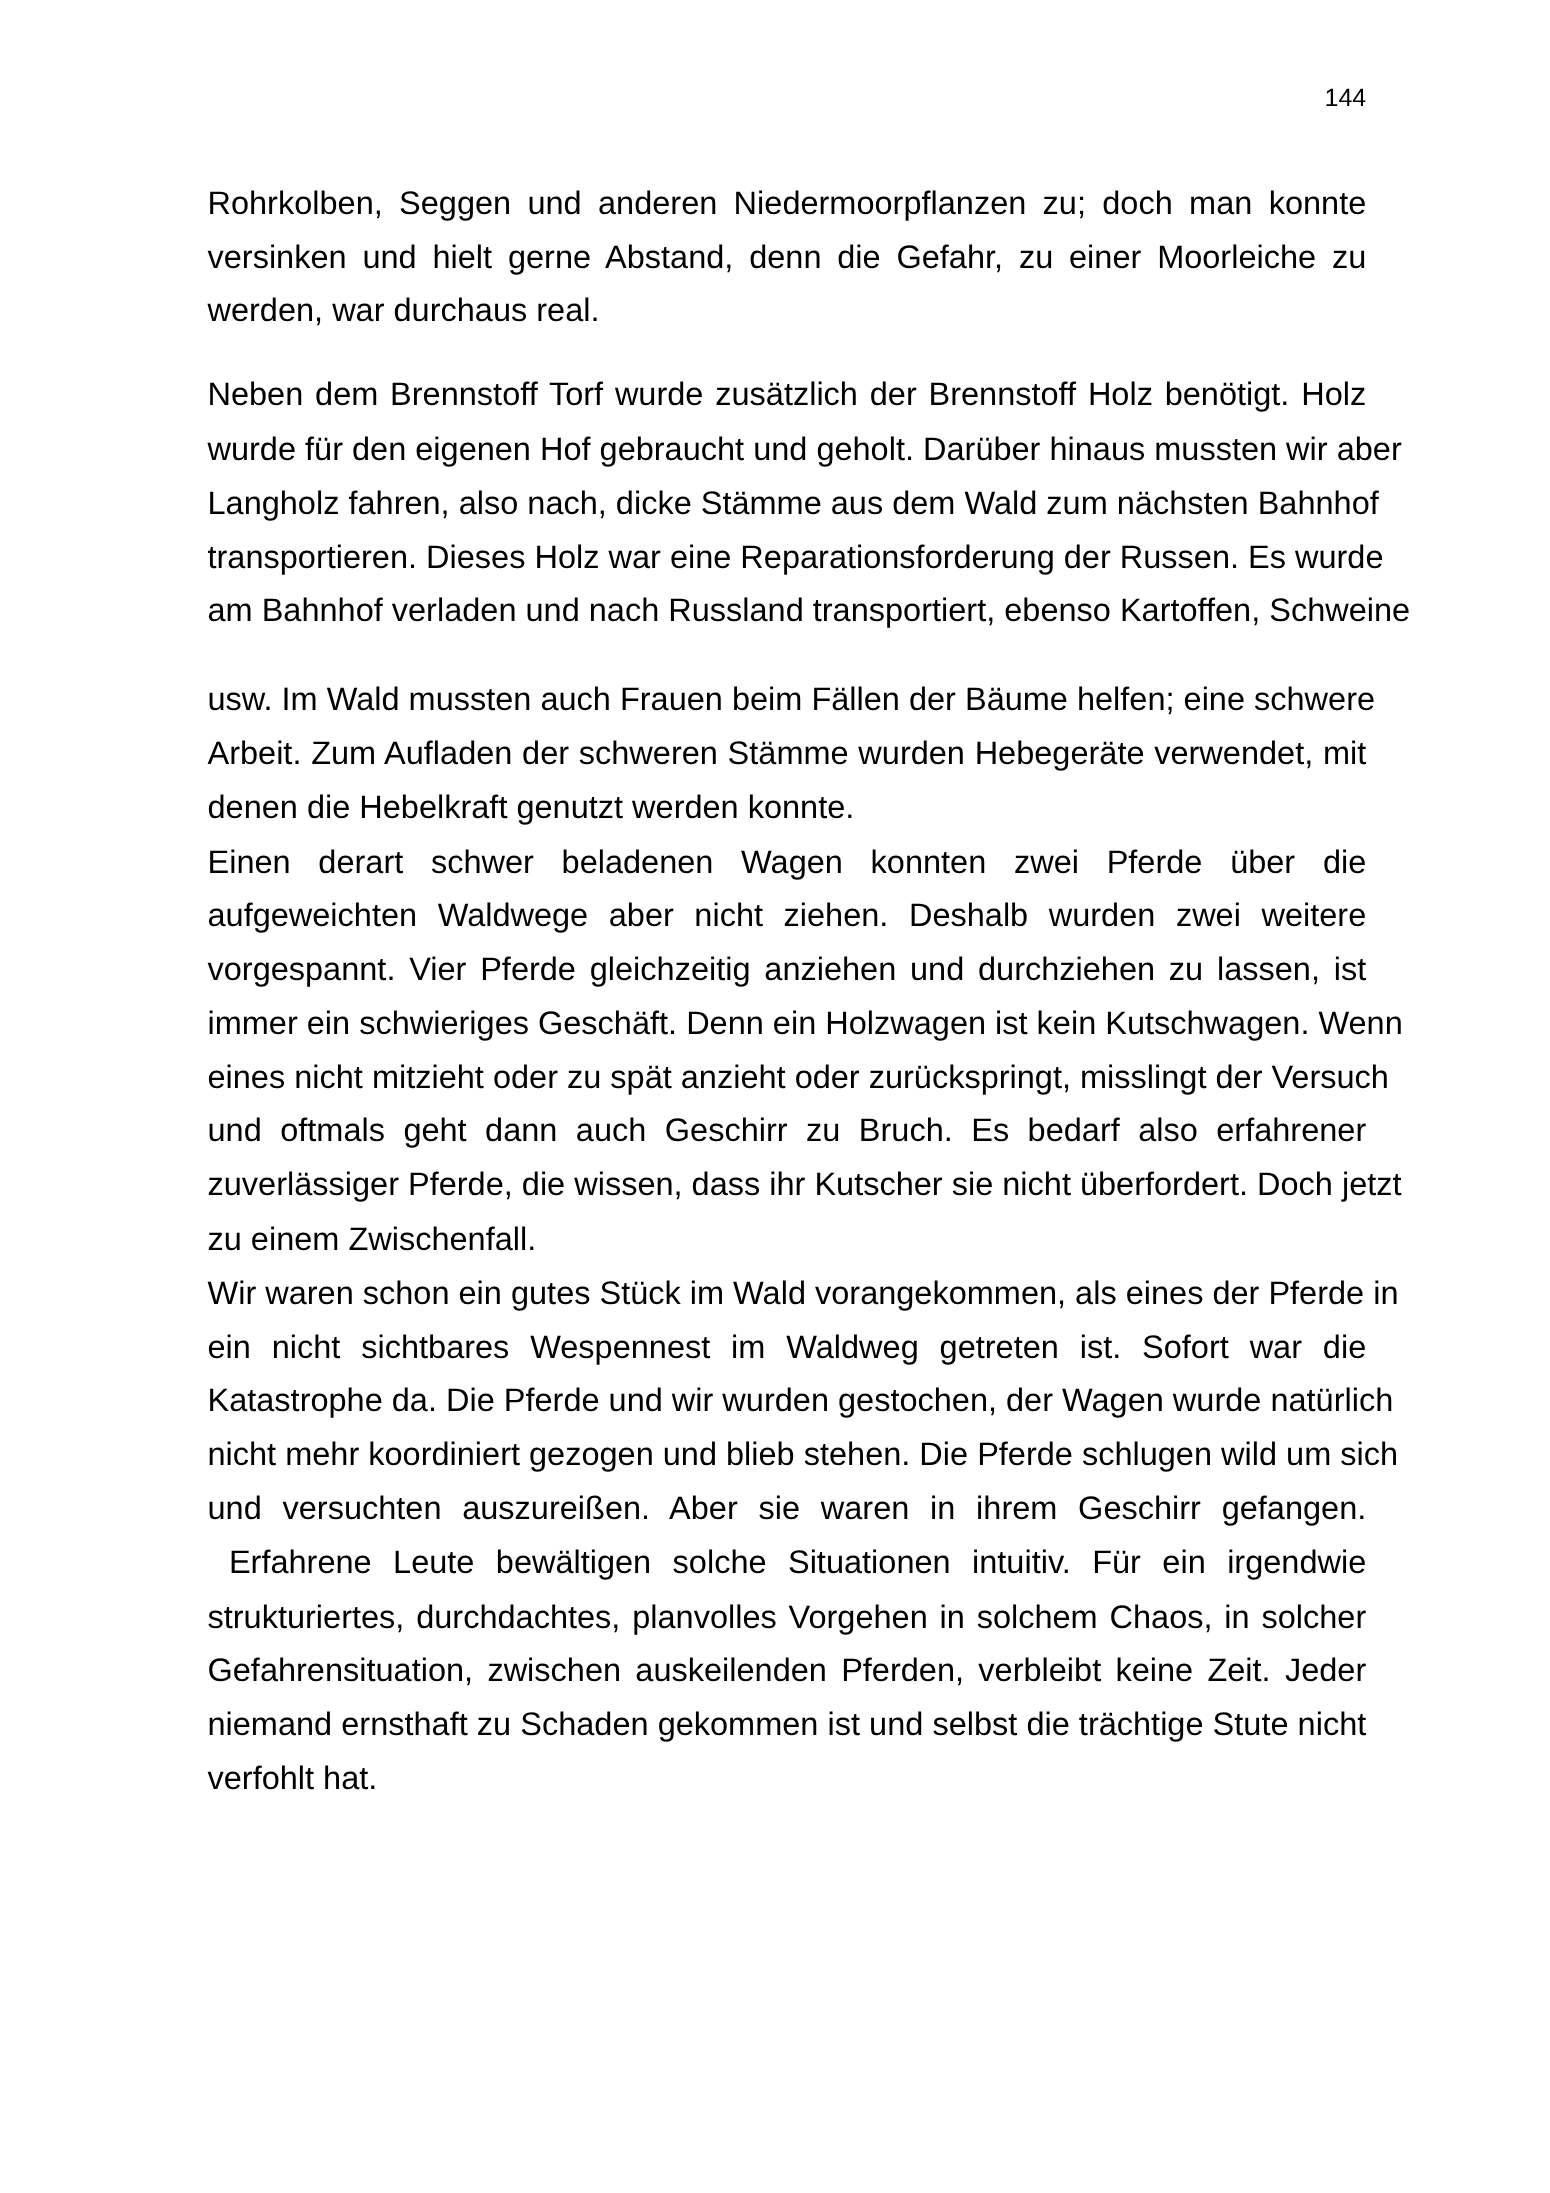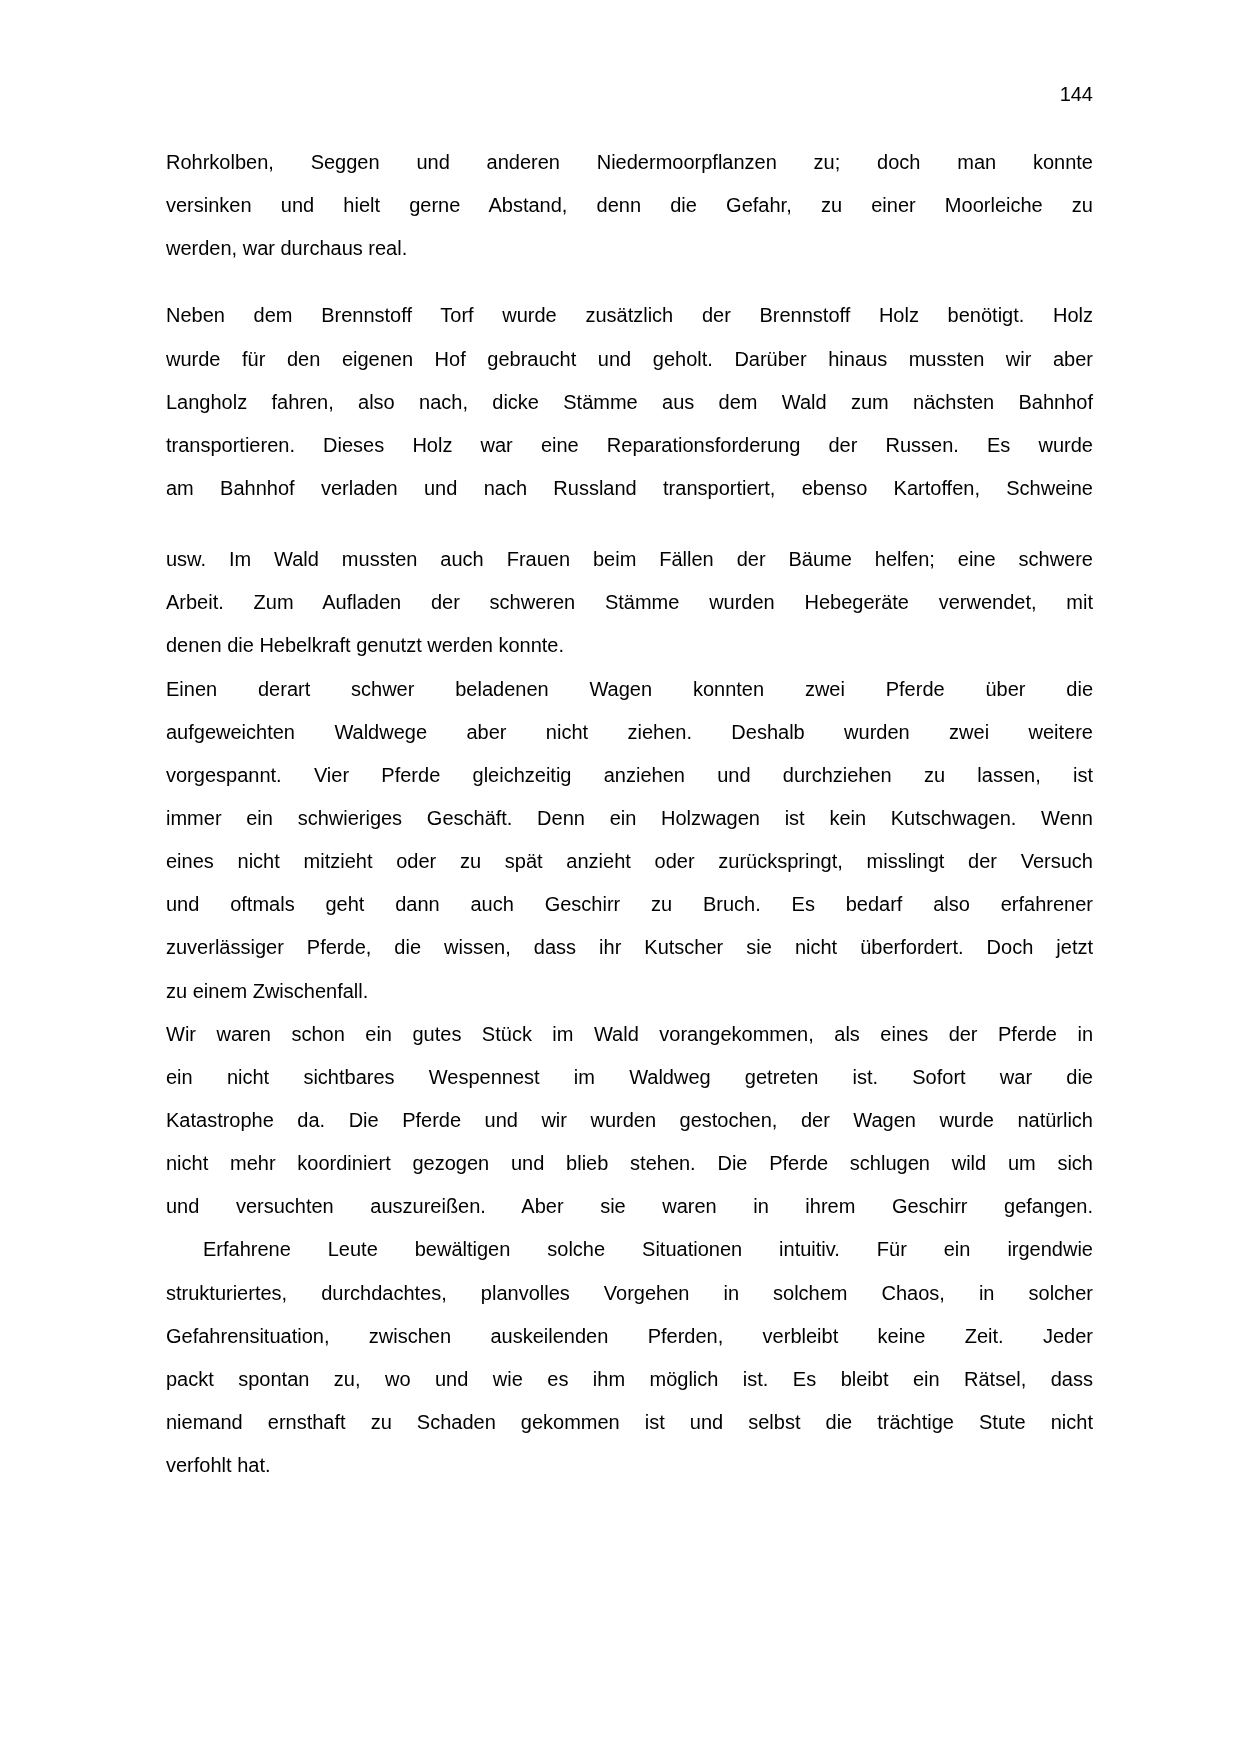--- a/index.html
+++ b/index.html
@@ -1,24 +1,24 @@
 <!DOCTYPE html>
 <html><head>
 <meta charset="utf-8">
 <style>
   html, body { margin: 0; padding: 0; background: #ffffff; }
   body { width: 1240px; height: 1754px; position: relative; overflow: hidden; }
   .page-number {
-    position: absolute; left: 1040px; width: 53px; top: 82px;
+    position: absolute; left: 1040px; width: 53px; top: 67px;
     text-align: right; font-family: "Liberation Sans", sans-serif;
     font-size: 20px; line-height: 24px; color: #000;
   }
   .body-text {
     position: absolute; left: 166px; top: 145px; width: 927px;
-    font-family: "Liberation Sans", sans-serif; font-size: 20px; color: #000;
+    font-family: "Liberation Sans", sans-serif; font-size: 26px; color: #000;
   }
   .line {
     height: 43.15px; line-height: 34px; white-space: pre;
     text-align: justify; text-align-last: justify;
     transform-origin: left center;
   }
   .line.last { text-align-last: left; }
 </style>
 </head>
 <body>
@@ -46,16 +46,15 @@
     <div class="line" style="white-space: nowrap;">zuverlässiger Pferde, die wissen, dass ihr Kutscher sie nicht überfordert. Doch jetzt</div>
     <div class="line last" style="white-space: nowrap;">zu einem Zwischenfall.</div>
     <div class="line" style="white-space: nowrap;">Wir waren schon ein gutes Stück im Wald vorangekommen, als eines der Pferde in</div>
     <div class="line" style="white-space: nowrap;">ein nicht sichtbares Wespennest im Waldweg getreten ist. Sofort war die</div>
     <div class="line" style="white-space: nowrap;">Katastrophe da. Die Pferde und wir wurden gestochen, der Wagen wurde natürlich</div>
     <div class="line" style="white-space: nowrap;">nicht mehr koordiniert gezogen und blieb stehen. Die Pferde schlugen wild um sich</div>
     <div class="line" style="white-space: nowrap;">und versuchten auszureißen. Aber sie waren in ihrem Geschirr gefangen.</div>
     <div class="line" style="white-space: nowrap;">&nbsp;Erfahrene Leute bewältigen solche Situationen intuitiv. Für ein irgendwie</div>
     <div class="line" style="white-space: nowrap;">strukturiertes, durchdachtes, planvolles Vorgehen in solchem Chaos, in solcher</div>
     <div class="line" style="white-space: nowrap;">Gefahrensituation, zwischen auskeilenden Pferden, verbleibt keine Zeit. Jeder</div>
-    <div class="line" style="white-space: nowrap;">packt spontan zu, wo und wie es ihm möglich ist. Es bleibt ein Rätsel, dass</div>
     <div class="line" style="white-space: nowrap;">niemand ernsthaft zu Schaden gekommen ist und selbst die trächtige Stute nicht</div>
     <div class="line last" style="white-space: nowrap;">verfohlt hat.</div>
   </div>
 
 </body></html>

